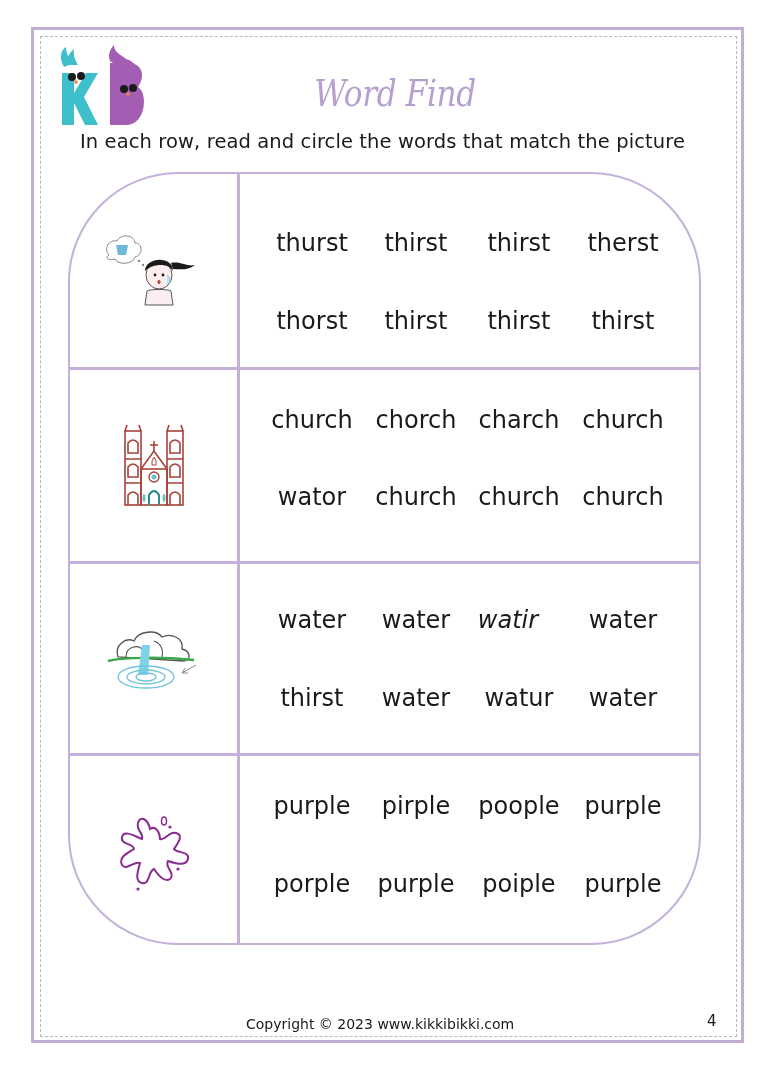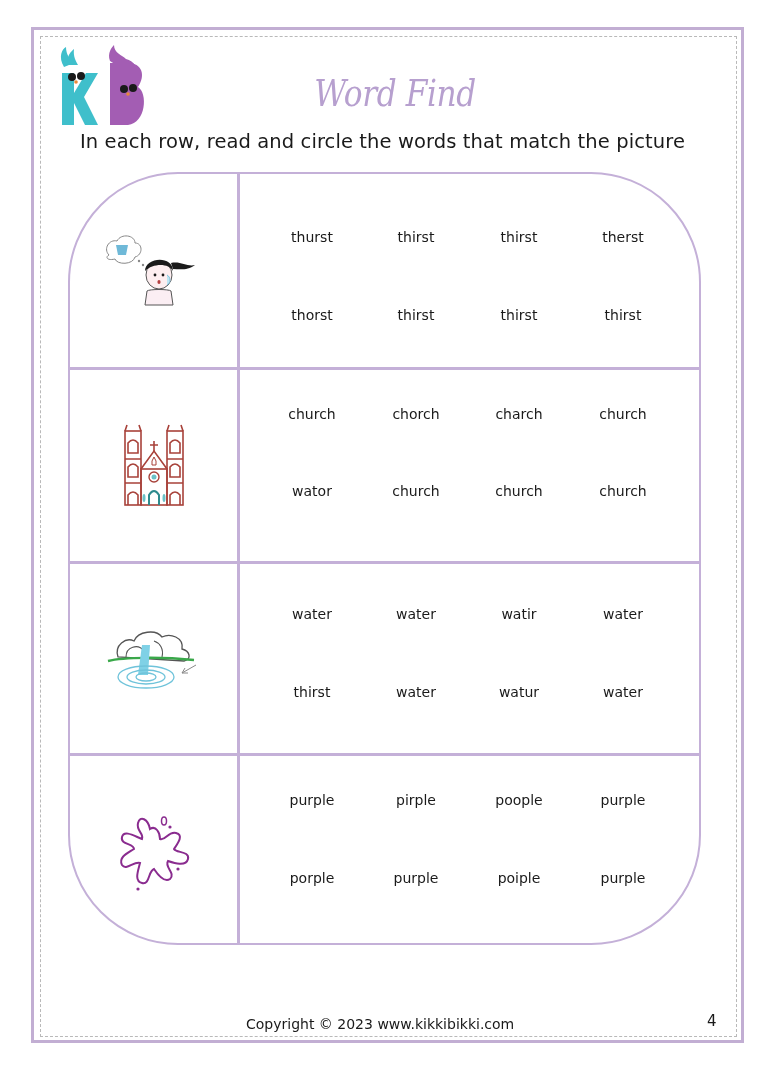--- a/index.html
+++ b/index.html
@@ -8,21 +8,21 @@
   .frame-inner { position: absolute; left: 40px; top: 36px; width: 697px; height: 1001px; border: 1.5px dashed #b9b9b9; box-sizing: border-box; }
   .logo { position: absolute; left: 52px; top: 45px; width: 100px; height: 85px; }
   .title { position: absolute; left: 0; top: 70px; width: 790px; text-align: center; font-family: "DejaVu Serif", serif; font-style: italic; font-size: 38px; color: #b7a0cf; letter-spacing: -0.5px; transform: scaleX(0.82); transform-origin: 395px 0; line-height: 46px; }
   .instructions { position: absolute; left: 80px; top: 130px; width: 640px; font-size: 19.5px; color: #1a1a1a; white-space: nowrap; letter-spacing: 0.1px; }
   .table { position: absolute; left: 68px; top: 172px; width: 633px; height: 773px; border: 2.5px solid #c4b0d8; border-radius: 110px; box-sizing: border-box; overflow: hidden; }
   .vdiv { position: absolute; left: 167px; top: 0; width: 2.5px; height: 100%; background: #c4b0d8; }
   .row { position: absolute; left: 0; width: 100%; }
   .hline { position: absolute; left: 0; width: 100%; height: 2.5px; background: #c4b0d8; }
   .pic { position: absolute; left: 0; width: 167px; display: flex; align-items: center; justify-content: center; }
   .words { position: absolute; left: 170px; width: 460px; }
-  .word { position: absolute; width: 104px; text-align: center; font-size: 14px; color: #1a1a1a; }
+  .word { position: absolute; width: 104px; text-align: center; font-size: 24px; color: #1a1a1a; }
   .footer { position: absolute; left: 246px; top: 1016px; font-size: 14px; color: #1a1a1a; white-space: nowrap; }
   .pagenum { position: absolute; left: 707px; top: 1012px; font-size: 15px; color: #1a1a1a; }
 </style>
 </head>
 <body>
 
 <div class="frame-outer"></div>
 <div class="frame-inner"></div>
 
 <div class="logo">
@@ -129,21 +129,21 @@
         <path d="M38 18 L46 18 L44 48 L34 48 Z" fill="#7fd1e6"></path>
         <ellipse cx="42" cy="50" rx="28" ry="11" fill="none" stroke="#6fc3da" stroke-width="1.3"></ellipse>
         <ellipse cx="42" cy="50" rx="19" ry="7" fill="none" stroke="#6fc3da" stroke-width="1.3"></ellipse>
         <ellipse cx="42" cy="50" rx="10" ry="4" fill="none" stroke="#6fc3da" stroke-width="1.3"></ellipse>
         <path d="M92 38 L78 46 M78 46 L84 46 M78 46 L81 41" fill="none" stroke="#888" stroke-width="1"></path>
       </svg>
     </div>
     <div class="words">
       <div class="word" style="left:20px; top:42px;">water</div>
       <div class="word" style="left:124px; top:42px;">water</div>
-      <div class="word" style="left:227px; top:42px;">watir</div>
+      <div class="word" style="left:216px; top:42px;font-style:italic;">watir</div>
       <div class="word" style="left:331px; top:42px;">water</div>
       <div class="word" style="left:20px; top:120px;">thirst</div>
       <div class="word" style="left:124px; top:120px;">water</div>
       <div class="word" style="left:227px; top:120px;">watur</div>
       <div class="word" style="left:331px; top:120px;">water</div>
     </div>
   </div>
   <div class="hline" style="top:579px;"></div>
 
   <div class="row" style="top:582px; height:190px;">

